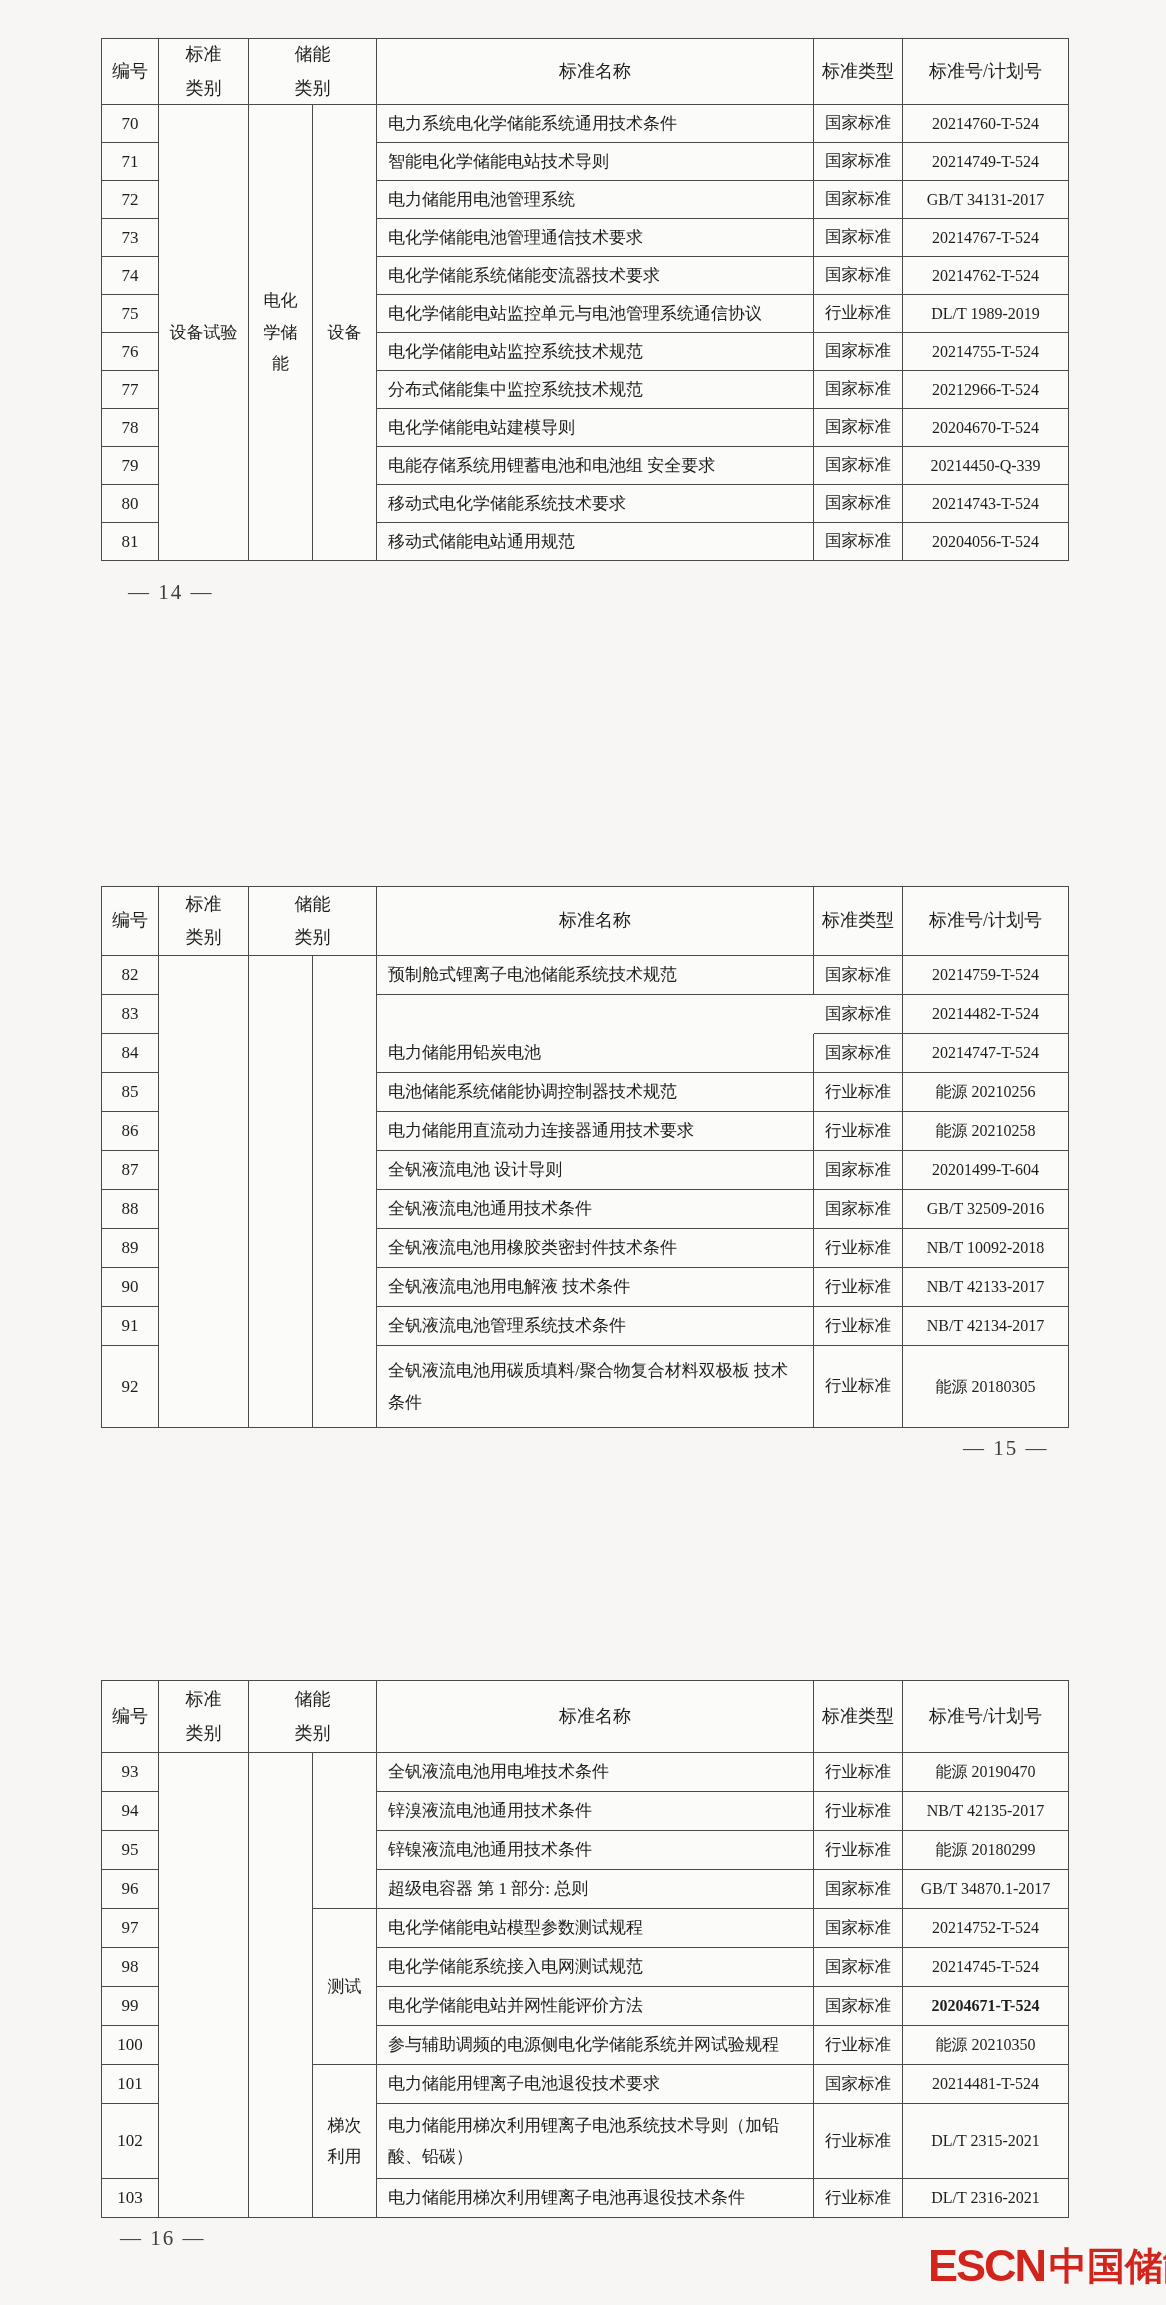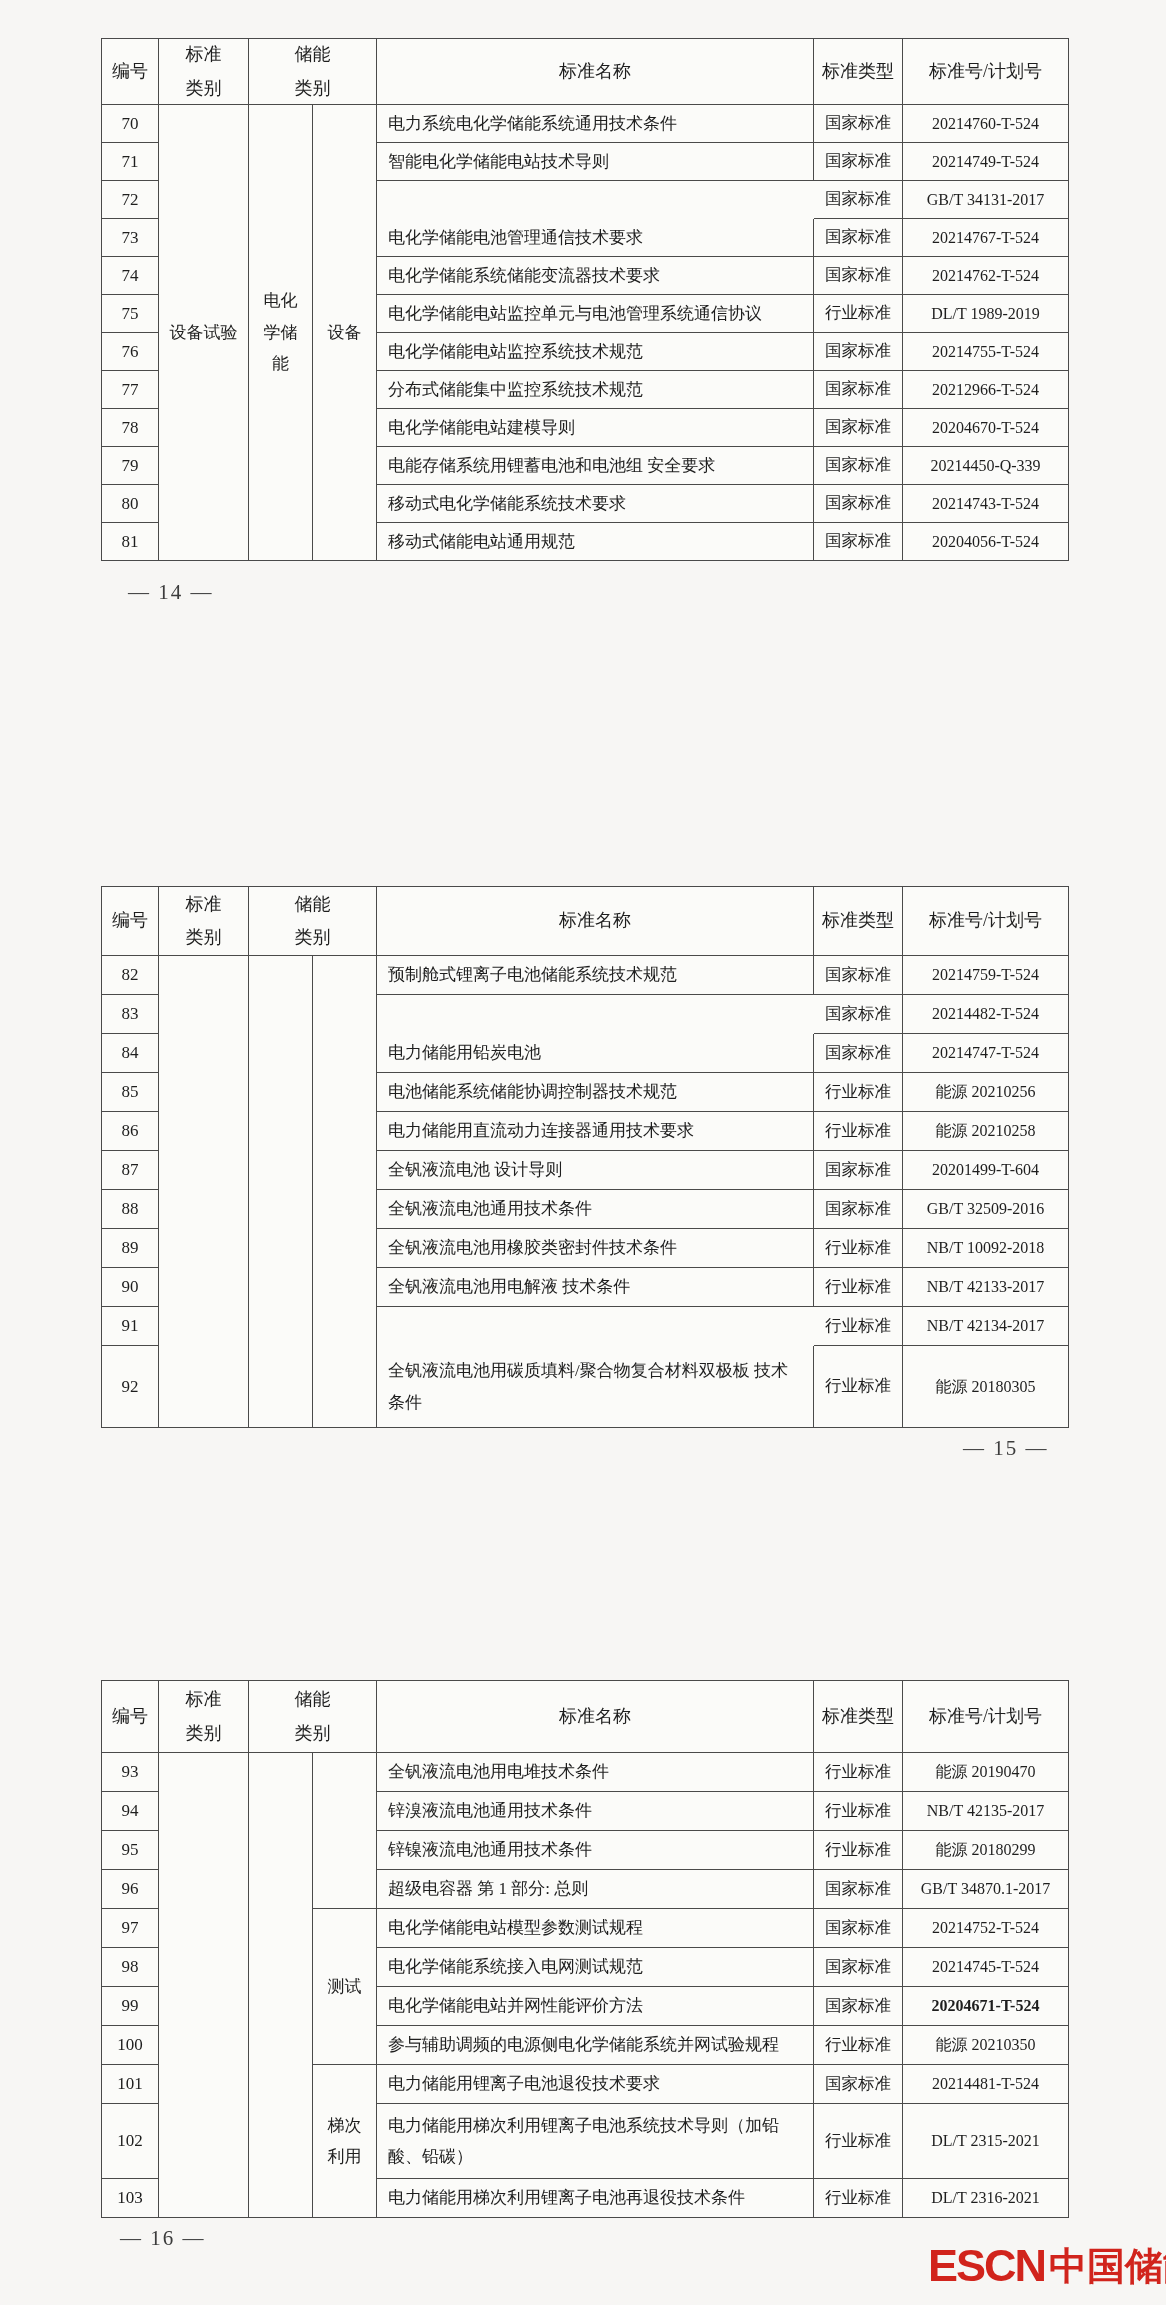--- a/index.html
+++ b/index.html
@@ -84,20 +84,21 @@
       </div>
   <div class="c num" style="grid-area: 2 / 1;">70</div>
       <div class="c name" style="grid-area: 2 / 5;">电力系统电化学储能系统通用技术条件</div>
       <div class="c type" style="grid-area: 2 / 6;">国家标准</div>
       <div class="c code" style="grid-area: 2 / 7;">20214760-T-524</div>
       <div class="c num" style="grid-area: 3 / 1;">71</div>
       <div class="c name" style="grid-area: 3 / 5;">智能电化学储能电站技术导则</div>
       <div class="c type" style="grid-area: 3 / 6;">国家标准</div>
       <div class="c code" style="grid-area: 3 / 7;">20214749-T-524</div>
       <div class="c num" style="grid-area: 4 / 1;">72</div>
+      <div class="c name" style="grid-area: 4 / 5;">电力储能用电池管理系统</div>
       <div class="c type" style="grid-area: 4 / 6;">国家标准</div>
       <div class="c code" style="grid-area: 4 / 7;">GB/T 34131-2017</div>
       <div class="c num" style="grid-area: 5 / 1;">73</div>
       <div class="c name" style="grid-area: 5 / 5;">电化学储能电池管理通信技术要求</div>
       <div class="c type" style="grid-area: 5 / 6;">国家标准</div>
       <div class="c code" style="grid-area: 5 / 7;">20214767-T-524</div>
       <div class="c num" style="grid-area: 6 / 1;">74</div>
       <div class="c name" style="grid-area: 6 / 5;">电化学储能系统储能变流器技术要求</div>
       <div class="c type" style="grid-area: 6 / 6;">国家标准</div>
       <div class="c code" style="grid-area: 6 / 7;">20214762-T-524</div>
@@ -183,20 +184,21 @@
       <div class="c code" style="grid-area: 8 / 7;">GB/T 32509-2016</div>
       <div class="c num" style="grid-area: 9 / 1;">89</div>
       <div class="c name" style="grid-area: 9 / 5;">全钒液流电池用橡胶类密封件技术条件</div>
       <div class="c type" style="grid-area: 9 / 6;">行业标准</div>
       <div class="c code" style="grid-area: 9 / 7;">NB/T 10092-2018</div>
       <div class="c num" style="grid-area: 10 / 1;">90</div>
       <div class="c name" style="grid-area: 10 / 5;">全钒液流电池用电解液 技术条件</div>
       <div class="c type" style="grid-area: 10 / 6;">行业标准</div>
       <div class="c code" style="grid-area: 10 / 7;">NB/T 42133-2017</div>
       <div class="c num" style="grid-area: 11 / 1;">91</div>
+      <div class="c name" style="grid-area: 11 / 5;">全钒液流电池管理系统技术条件</div>
       <div class="c type" style="grid-area: 11 / 6;">行业标准</div>
       <div class="c code" style="grid-area: 11 / 7;">NB/T 42134-2017</div>
       <div class="c num" style="grid-area: 12 / 1;">92</div>
       <div class="c name" style="grid-area: 12 / 5;">全钒液流电池用碳质填料/聚合物复合材料双极板 技术条件</div>
       <div class="c type" style="grid-area: 12 / 6;">行业标准</div>
       <div class="c code" style="grid-area: 12 / 7;">能源 20180305</div>
     </div>
   <div class="pagemarker" style="left:963px;top:1436px;">— 15 —</div>
 
   <div class="tbl" style="left:101px;top:1680px;grid-template-rows:72px repeat(9,39px) 75px 39px;">

